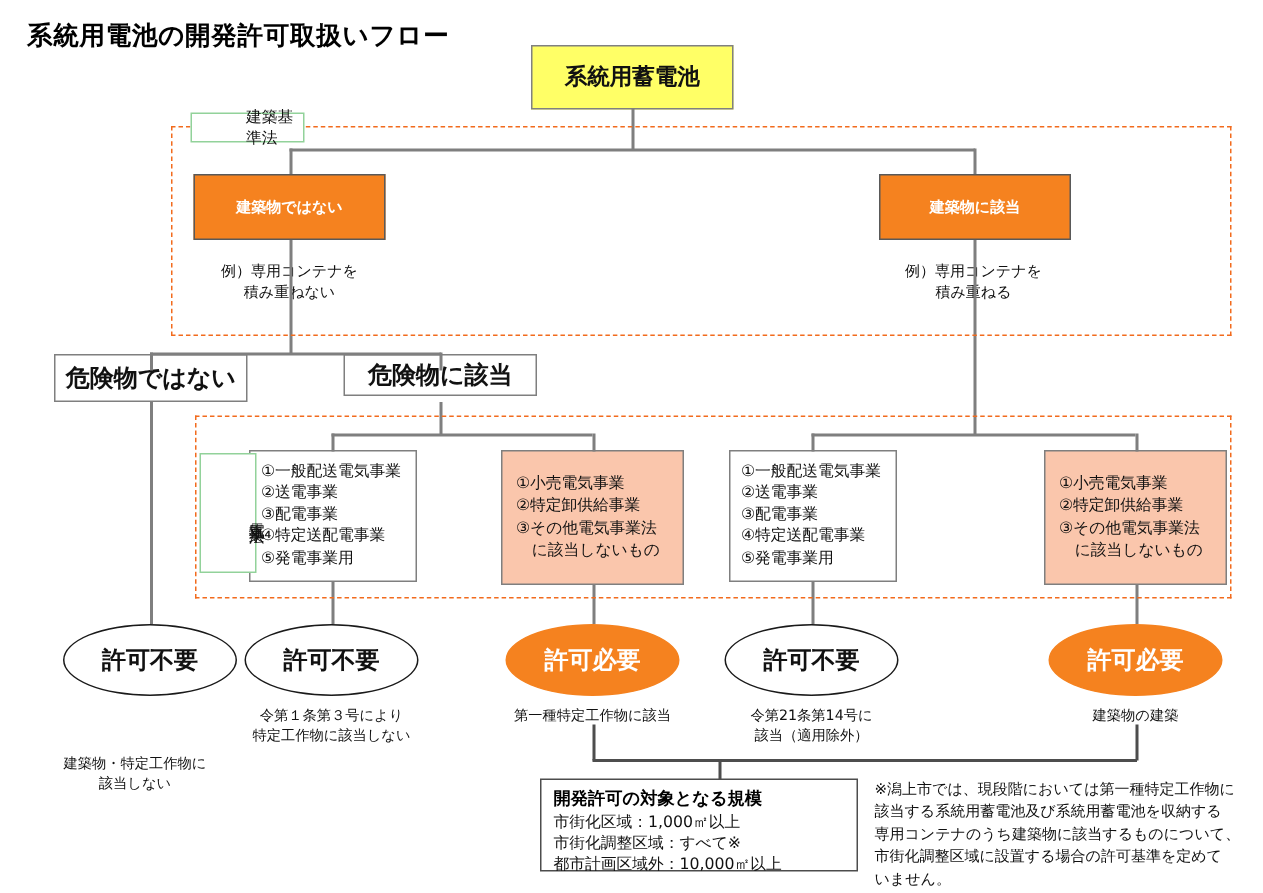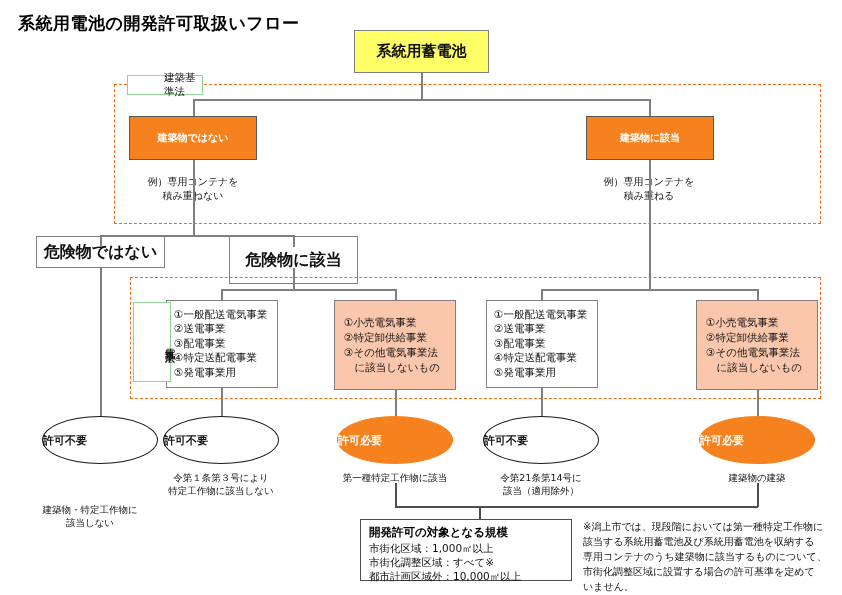--- a/index.html
+++ b/index.html
@@ -57,22 +57,22 @@
   }
 
   
   .dashed{
     border:1.6px dashed #f26b1d;background:transparent;z-index:2;
   }
 
   
   .ell{
     border:1.6px solid #1a1a1a;border-radius:50%;background:#fff;
-    display:flex;align-items:center;justify-content:flex-start;
-    font-size:11px;font-weight:bold;color:#111;
+    display:flex;align-items:center;justify-content:center;
+    font-size:16px;font-weight:bold;color:#111;
   }
   .ell-orange{background:#f5821f;border:1.6px solid #f5821f;color:#fff;}
 
   
   .cap{
     font-size:9.5px;color:#111;text-align:center;line-height:1.35;
     white-space:pre-line;
   }
   .sub{
     font-size:10px;color:#111;text-align:center;line-height:1.35;
@@ -150,21 +150,21 @@
 
   <div class="abs box box-orange" style="left:586px;top:116px;width:128px;height:44px;">
     <span>建築物に該当</span>
   </div>
   <div class="abs sub" style="left:584px;top:175px;width:130px;">例）専用コンテナを
 積み重ねる</div>
 
   <div class="abs box box-white-hd" style="left:36px;top:236px;width:129px;height:32px;">
     <span>危険物ではない</span>
   </div>
-  <div class="abs box box-white-hd" style="left:229px;top:236px;width:129px;height:48px;">
+  <div class="abs box box-white-hd" style="left:229px;top:236px;width:129px;height:28px;">
     <span>危険物に該当</span>
   </div>
 
   <div class="abs box-list box" style="left:166px;top:300px;width:112px;height:88px;">
     <div>
       <div>①一般配送電気事業</div>
       <div>②送電事業</div>
       <div>③配電事業</div>
       <div>④特定送配電事業</div>
       <div>⑤発電事業用</div>

